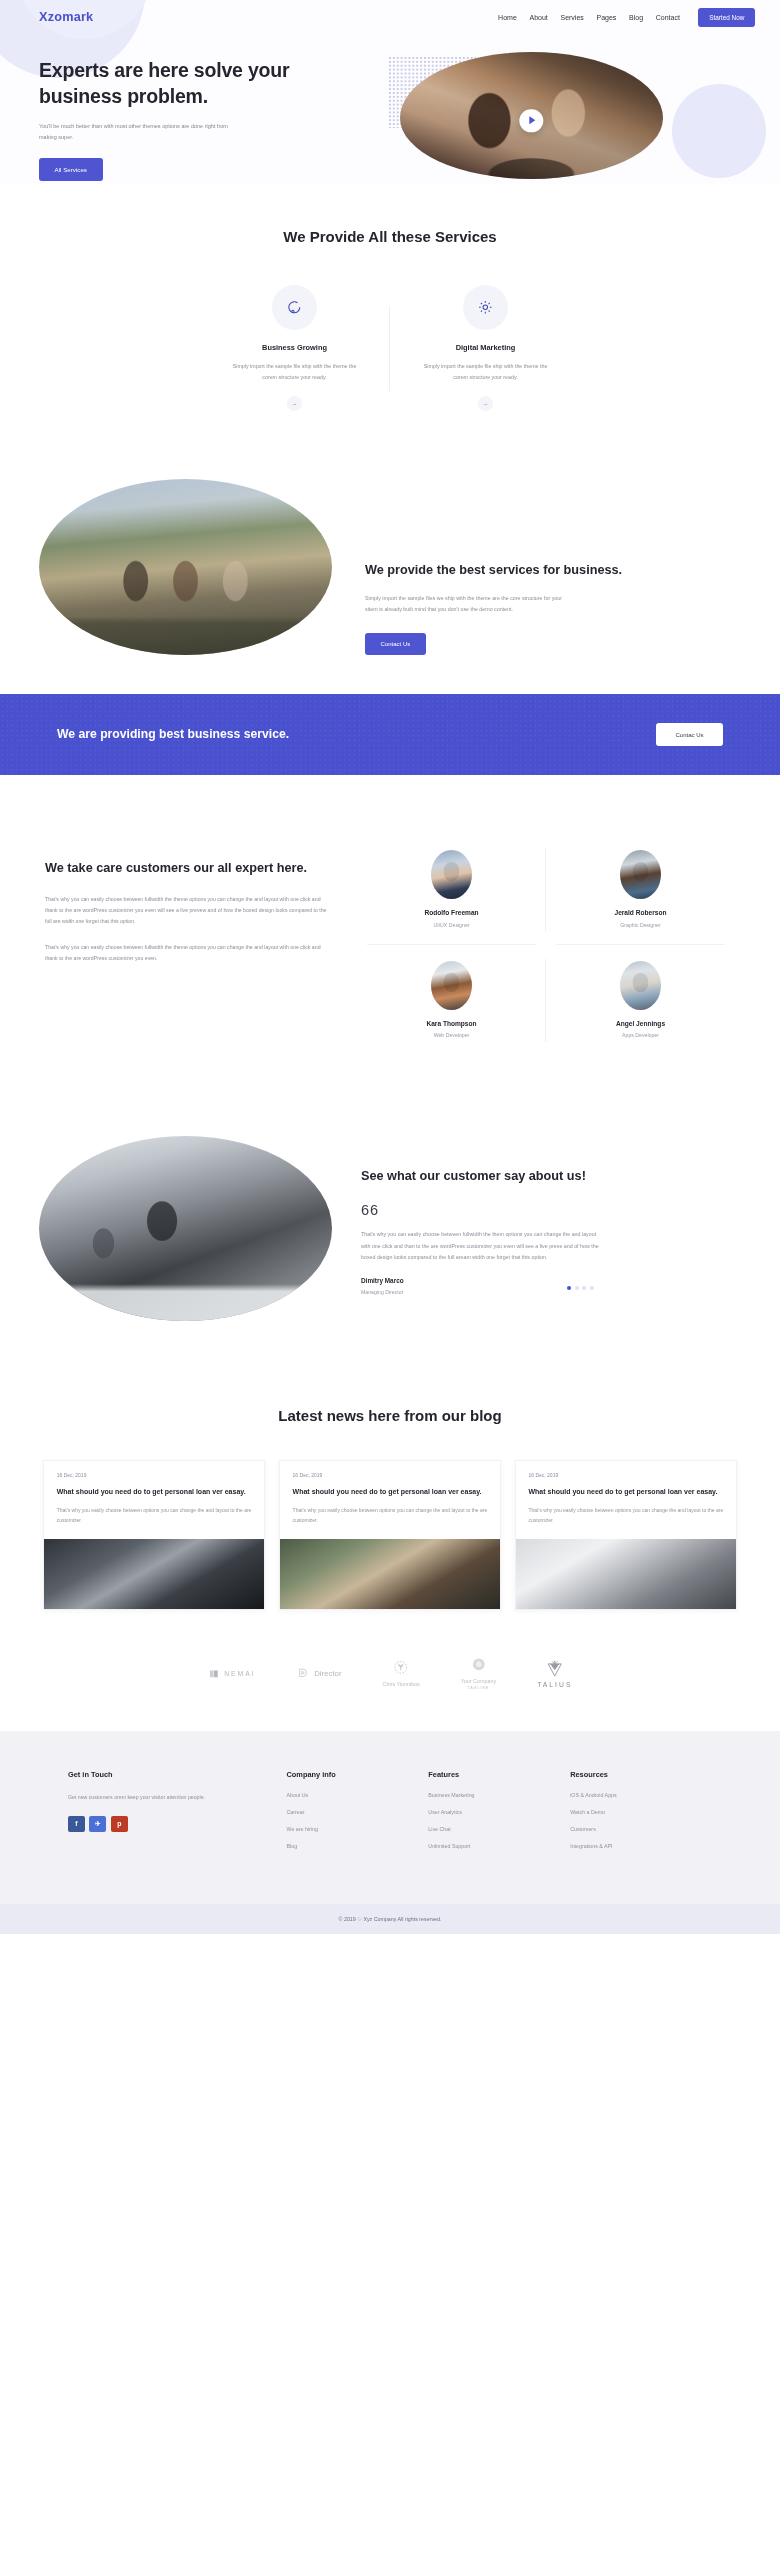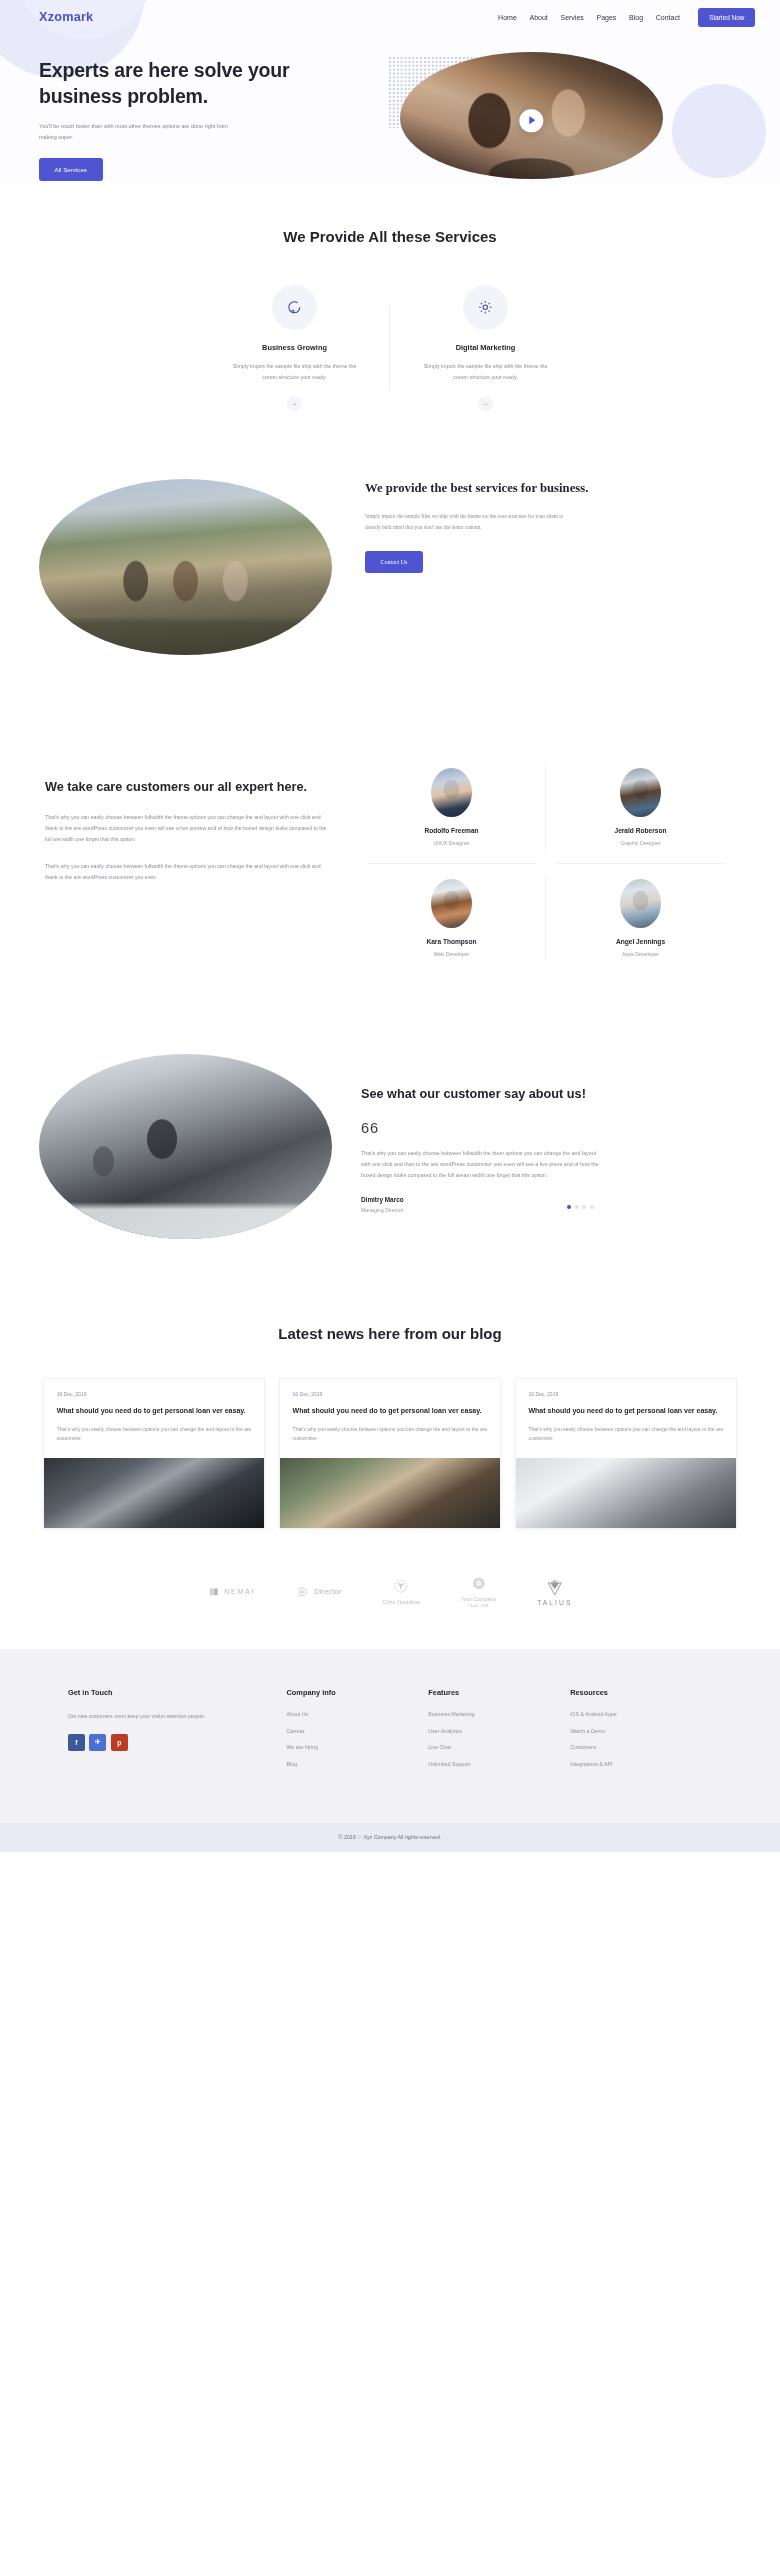--- a/index.html
+++ b/index.html
@@ -129,21 +129,21 @@
   .svc-icon-wrap svg { width: 16.6px; height: 16.6px; stroke: #3d43b8; fill: none; stroke-width: 1.5; }
   .svc-name { font-size: 7.4px; font-weight: bold; color: #25252f; }
   .svc-desc { margin-top: 8.8px; font-size: 5.3px; line-height: 2.0; color: #8d8d98; padding: 0 13.7px; }
   .svc-arrow {
     width: 14.6px; height: 14.6px; border-radius: 50%; background: #f4f4fa;
     margin: 13.7px auto 0; display: flex; align-items: center; justify-content: center;
     font-size: 5.9px; color: #6f6f8a; cursor: pointer;
   }
 
   
-  .best { display: flex; padding: 68px 39px 39px; align-items: flex-start; font-family: Liberation Serif, serif; }
+  .best { display: flex; padding: 68px 39px 39px; align-items: flex-end; }
   .best-img {
     width: 293px; height: 176px;
     border-radius: 50% 50% 50% 50% / 50% 50% 50% 50%;
     overflow: hidden; flex: none;
     background:
       linear-gradient(180deg, rgba(255,255,255,.18), rgba(0,0,0,.22)),
       linear-gradient(175deg, #9fb3c8 0%, #b9c6cf 18%, #7b8d63 34%, #c8b98f 50%, #8a7f63 66%, #6e6a54 82%, #4b4a3c 100%);
     position: relative;
   }
   .best-img::after {
@@ -359,20 +359,24 @@
 
   <section class="best">
     <div class="best-img"></div>
     <div class="best-text">
       <h2 class="best-title">We provide the best services for business.</h2>
       <p class="best-desc">Simply import the sample files we ship with the theme are the core structure for your sitem is already built mind that you don't use the demo content.</p>
       <button class="best-btn">Contact Us</button>
     </div>
   </section>
 
+  <section class="cta-band">
+    <h2 class="cta-title">We are providing best business service.</h2>
+    <button class="cta-btn">Contac Us</button>
+  </section>
 
   <section class="team">
     <div class="team-left">
       <h2 class="team-title">We take care customers our all expert here.</h2>
       <p class="team-p">That's why you can easily choose between fullwidth the theme options you can change the and layout with one click and thank to the are wordPress customizer you even will see a live prevew and of how the boxed design looks compared to the full are width one forget that this option.</p>
       <p class="team-p">That's why you can easily choose between fullwidth the theme options you can change the and layout with one click and thank to the are wordPress customizer you even.</p>
     </div>
     <div class="team-grid">
       <div class="team-cell">
         <div class="avatar av1"></div>

